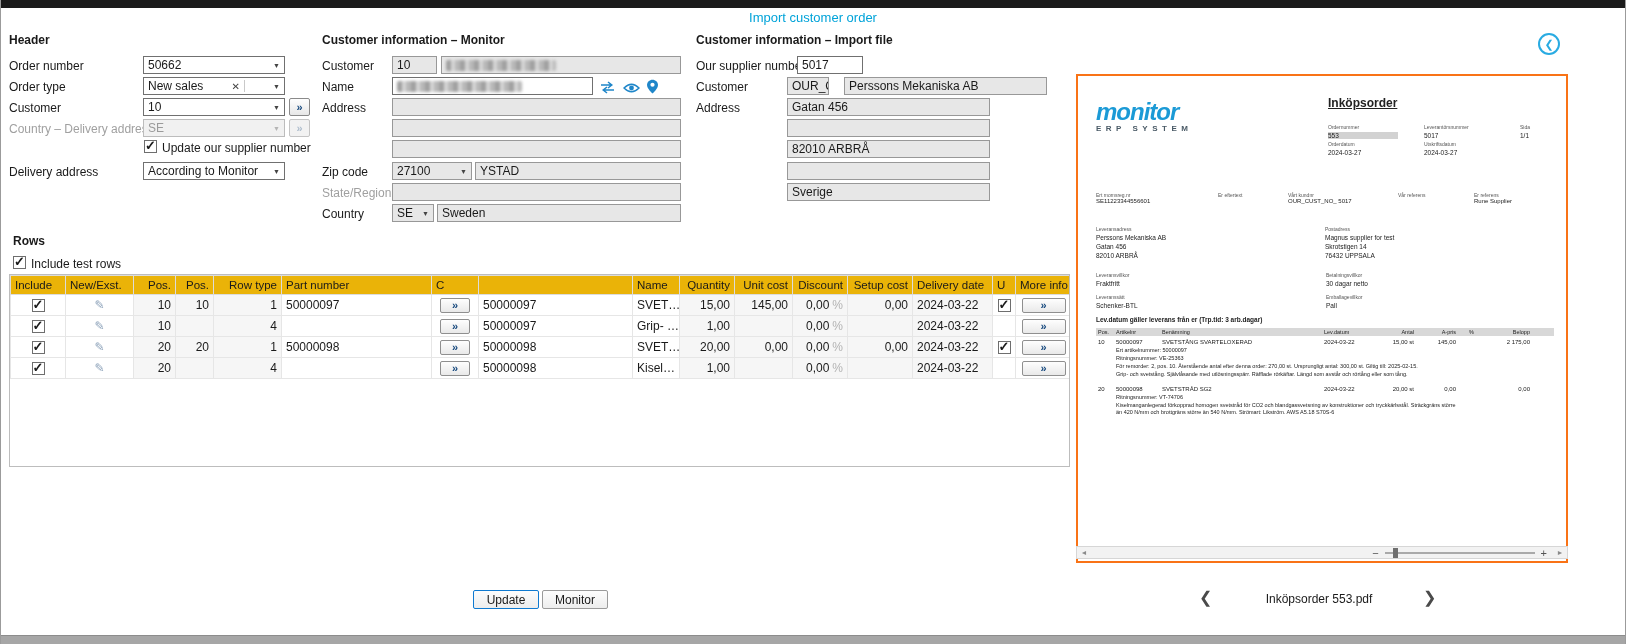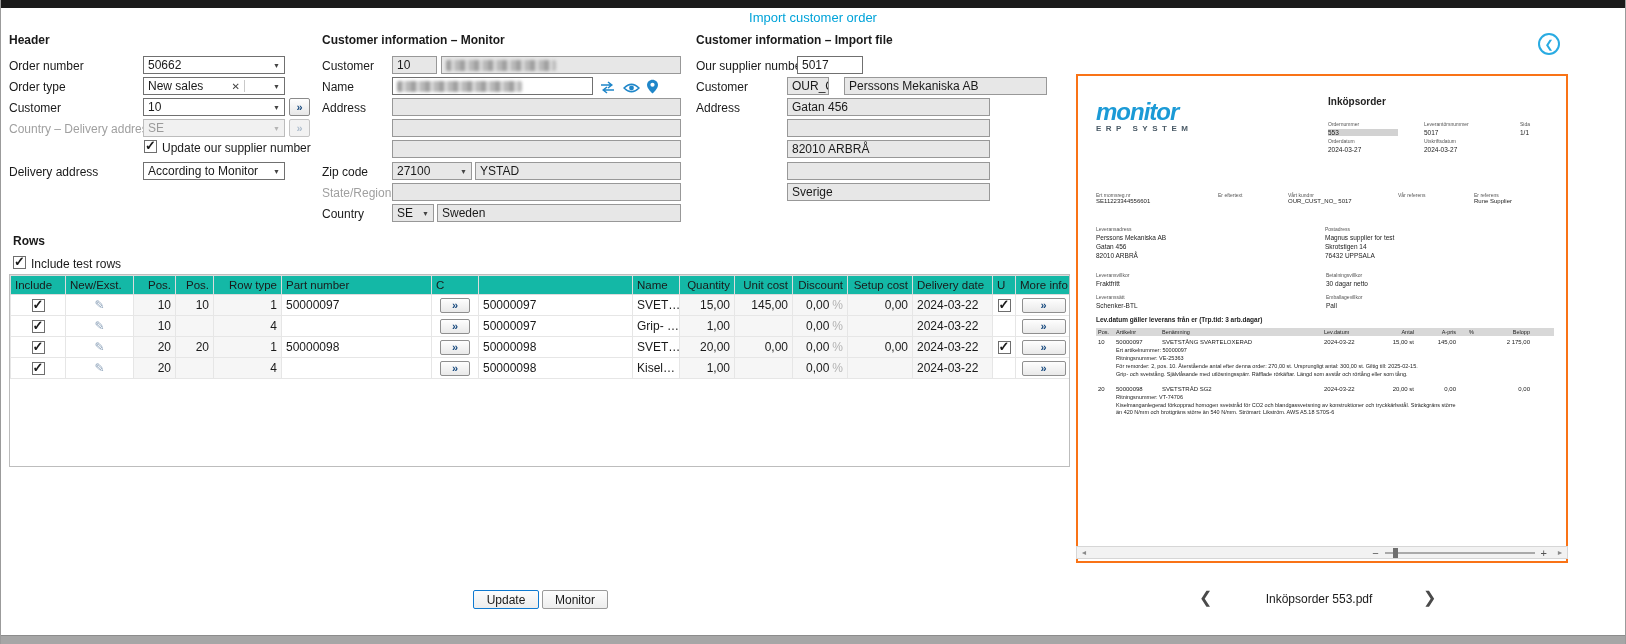--- a/index.html
+++ b/index.html
@@ -31,21 +31,21 @@
   .chevbtn.dis{color:#aebdcd;border-color:#c4c4c4;background:#f2f2f2;}
   .cb{display:inline-block;width:13px;height:13px;border:1px solid #6e6e6e;background:#fff;position:relative;vertical-align:middle;}
   .cb[data-checked="true"]::after{content:"✓";position:absolute;left:0;top:-3px;font-size:13px;font-weight:bold;color:#1a1a1a;}
   .blur-blob{height:11px;border-radius:2px;
       background:repeating-linear-gradient(90deg,#9f9f9f 0 5px,#d6d6d6 5px 9px,#b8b8b8 9px 14px);
       filter:blur(1.6px);}
   .name-icons{position:absolute;display:flex;gap:7px;align-items:center;}
   
   .grid-wrap{position:absolute;left:8px;top:274px;width:1061px;height:193px;border:1px solid #bdbdbd;background:#fff;overflow:hidden;}
   table.grid{border-collapse:collapse;table-layout:fixed;width:1059px;font-size:12px;}
-  .grid th{background:#14b8a6;border:1px solid #dcdcdc;font-weight:normal;font-size:11.5px;padding:2px 4px;
+  .grid th{background:#eab308;border:1px solid #dcdcdc;font-weight:normal;font-size:11.5px;padding:2px 4px;
       text-align:left;white-space:nowrap;overflow:hidden;}
   .grid thead tr{height:19px;}
   .grid tbody tr{height:21px;}
   .grid td{border:1px solid #e6e6e6;padding:1px 4px;white-space:nowrap;overflow:hidden;}
   .grid .r{text-align:right;}
   .grid .ctr{text-align:center;}
   .grid td.shade{background:#f6f6f6;}
   .pct{color:#b3b3b3;margin-left:3px;}
   .chev-sm,.chev-lg{display:inline-flex;align-items:center;justify-content:center;height:15px;
       background:linear-gradient(#fefefe,#e9e9e9);border:1px solid #8f8f8f;border-radius:2px;
@@ -67,21 +67,21 @@
   
   .pdf-title{position:absolute;left:1075px;top:37px;width:492px;text-align:center;color:#00a3d9;font-size:13px;}
   .collapse-btn{position:absolute;left:1537px;top:33px;width:22px;height:22px;border-radius:50%;
       border:2px solid #29abe2;color:#29abe2;font-size:11px;display:flex;align-items:center;justify-content:center;background:#fff;}
   .pdf-panel{position:absolute;left:1075px;top:74px;width:492px;height:489px;border:2px solid #f97316;background:#fff;overflow:hidden;}
   .doc{position:relative;width:100%;height:100%;color:#222;}
   .doc-logo{position:absolute;left:18px;top:24px;}
   .logo-word{font-size:24px;font-weight:bold;font-style:italic;color:#1b9ad6;letter-spacing:-1px;line-height:24px;}
   .logo-sub{font-size:8px;font-weight:bold;letter-spacing:4.5px;color:#4a5a66;}
   .doc-head{position:absolute;left:250px;top:20px;width:228px;}
-  .doc-title{font-size:10px;font-weight:bold;margin-bottom:14px;}
+  .doc-title{font-size:12px;font-weight:bold;margin-bottom:14px;text-decoration:underline;}
   .dh-grid{display:grid;grid-template-columns:96px 96px 34px;row-gap:2px;}
   .dh-l{font-size:5px;color:#555;}
   .dh-v{font-size:6.5px;}
   .dh-v.hl{background:#d2d2d2;width:70px;}
   .doc-refs{position:absolute;left:18px;top:116px;width:458px;display:flex;}
   .ref{overflow:hidden;}
   .ref-l{font-size:5px;color:#555;}
   .ref-v{font-size:6px;line-height:7px;}
   .doc-addr{position:absolute;left:18px;top:150px;width:458px;display:flex;}
   .ad-col{width:230px;}

